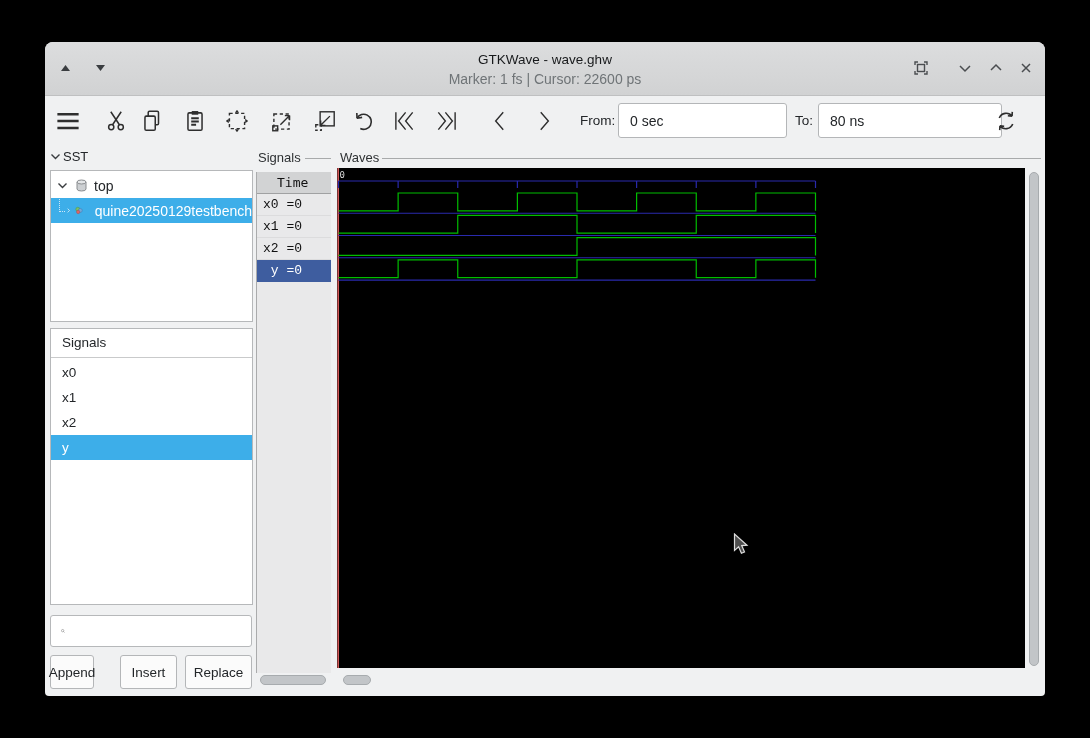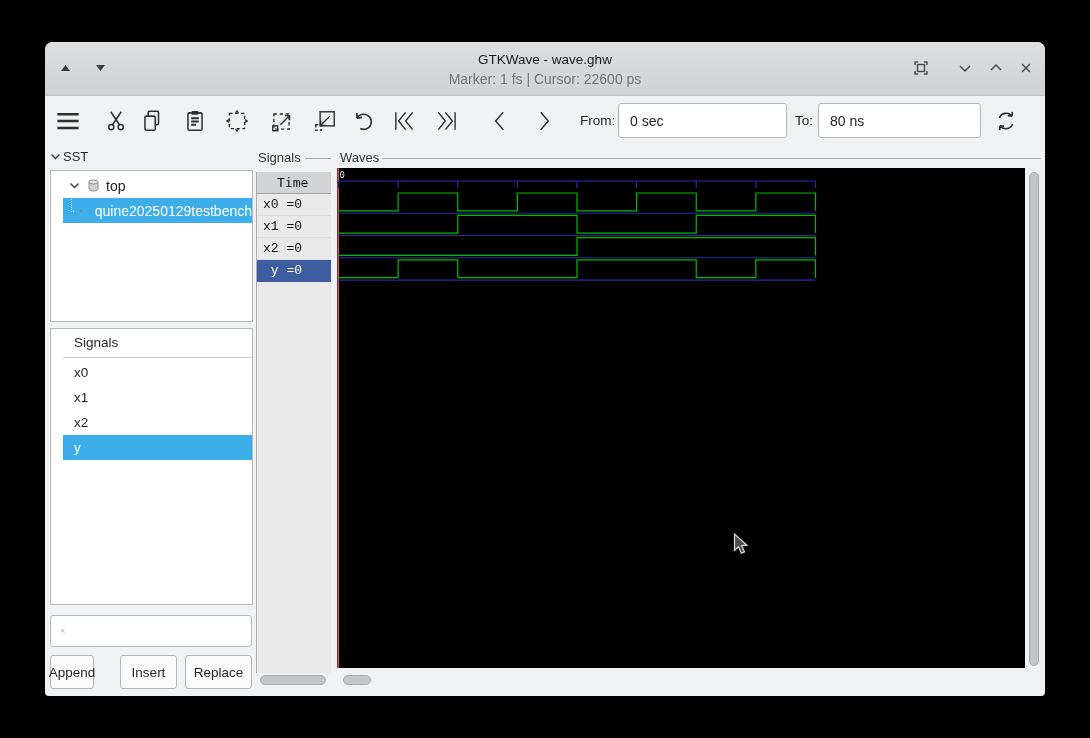--- a/index.html
+++ b/index.html
@@ -14,21 +14,21 @@
   .tb-btn{position:absolute;top:14px;width:24px;height:24px;display:flex;align-items:center;justify-content:center;}
   
   .tb{position:absolute;top:66px;width:26px;height:26px;cursor:default;}
   .tb svg{width:100%;height:100%;}
   .tool-label{position:absolute;top:71px;font-size:13.5px;color:#232629;}
   .tool-input{position:absolute;top:61px;height:35px;background:#fff;border:1px solid #b4b6b8;border-radius:3px;
     font-size:14px;color:#232629;padding:0 0 0 11px;box-sizing:border-box;font-family:"Liberation Sans",sans-serif;}
   
   .frame-label{position:absolute;top:108px;font-size:13px;color:#2e3133;}
   .frame-line{position:absolute;top:116px;height:1px;background:#a8aaab;}
-  .boxed{position:absolute;background:#fff;border:1px solid #b6b8ba;box-sizing:border-box;overflow:hidden;padding-left:12px;}
+  .boxed{position:absolute;background:#fff;border:1px solid #b6b8ba;box-sizing:border-box;overflow:hidden;}
   .tree-row{position:relative;height:25px;display:flex;align-items:center;font-size:14px;color:#232629;white-space:nowrap;}
   .tree-row.sel{background:#3daee9;color:#fff;}
   .list-header{height:28px;line-height:28px;padding-left:11px;font-size:13.5px;color:#232629;border-bottom:1px solid #c9cacb;background:#fff;}
   .list-row{height:25px;line-height:25px;padding-left:11px;font-size:13.5px;color:#232629;}
   .list-row.sel{background:#3daee9;color:#fff;}
   #search-box{position:absolute;left:5px;top:573px;width:202px;height:32px;background:#fff;border:1px solid #b6b8ba;
     border-radius:3px;box-sizing:border-box;display:flex;align-items:center;}
   #search-input{border:none;outline:none;flex:1;font-size:13px;background:transparent;}
   .btn{position:absolute;top:613px;height:34px;background:#fbfbfb;border:1px solid #b4b6b8;border-radius:3px;
     font-size:13.5px;color:#232629;box-sizing:border-box;display:flex;align-items:center;justify-content:center;}
@@ -157,21 +157,21 @@
       </svg>
   </div>
   <div class="tb" style="left:486px">
     <svg viewBox="0 0 24 24" fill="none" stroke="#2e2e2e" stroke-width="1.3">
         <path d="M9 4 L16 12 L9 20"></path>
       </svg>
   </div>
   <span class="tool-label" style="left:535px">From:</span>
   <input class="tool-input" style="left: 573px; width: 169px;" value="0 sec">
   <span class="tool-label" style="left:750px">To:</span>
-  <input class="tool-input" style="left: 773px; width: 163px;" value="80 ns">
+  <input class="tool-input" style="left: 773px; width: 184px;" value="80 ns">
   <div class="tb" style="left:948px">
     <svg viewBox="0 0 24 24" fill="none" stroke="#2e2e2e" stroke-width="1.5">
       <path d="M5.8 9.2 A 6.8 6.8 0 0 1 17.6 7.6 M17.6 7.6 L17.8 3.6 M17.6 7.6 L13.7 7.1"></path>
       <path d="M18.2 14.8 A 6.8 6.8 0 0 1 6.4 16.4 M6.4 16.4 L6.2 20.4 M6.4 16.4 L10.3 16.9"></path>
     </svg>
   </div>
 
   <div style="position:absolute;left:5px;top:107px;display:flex;align-items:center">
     <svg width="11" height="11" viewBox="0 0 11 11" fill="none" stroke="#3a3d40" stroke-width="1.4">
         <path d="M1.5 3.5 L5.5 7.5 L9.5 3.5"></path>

